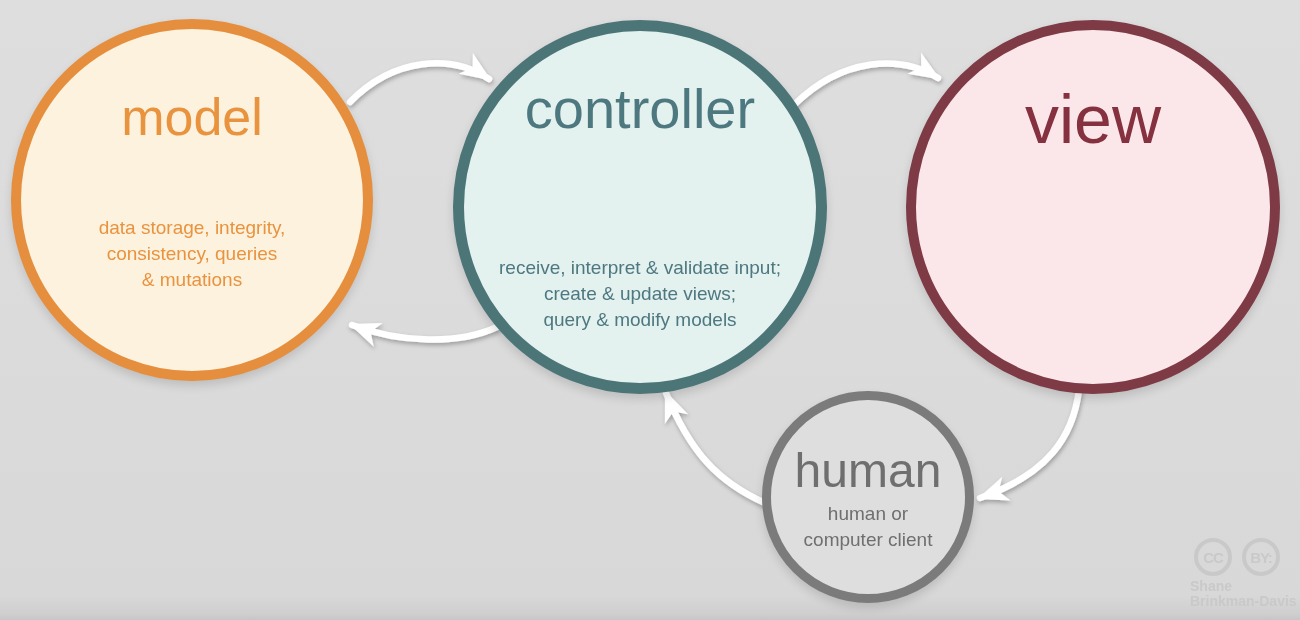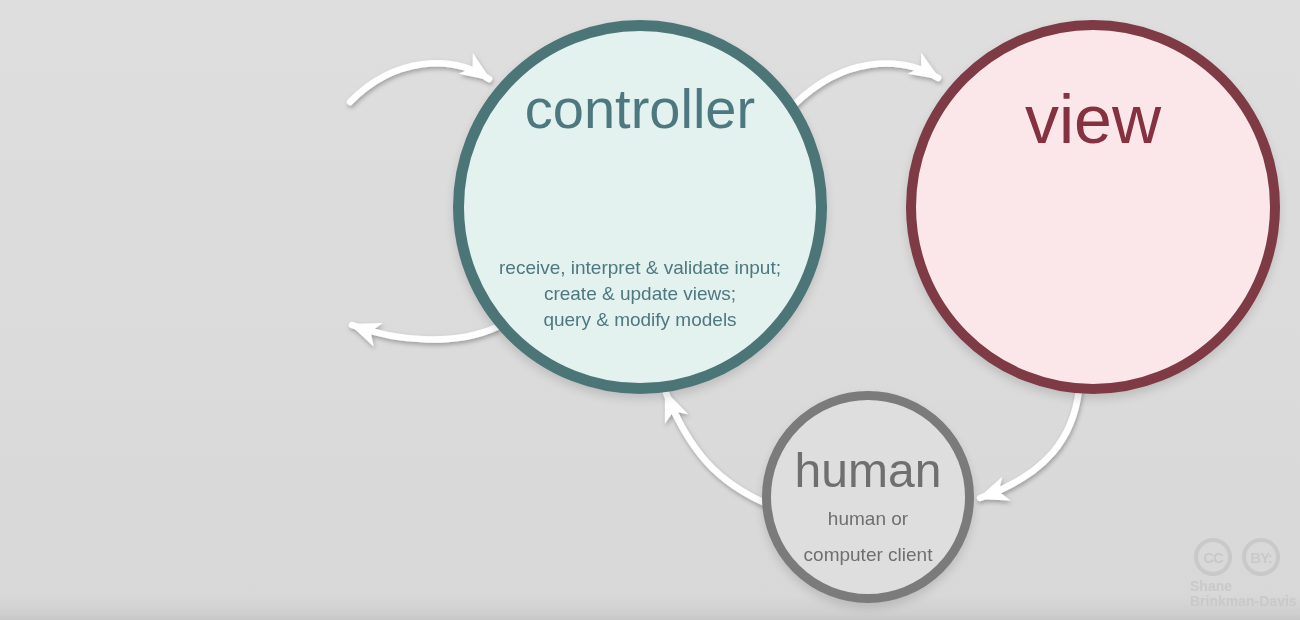--- a/index.html
+++ b/index.html
@@ -52,21 +52,21 @@
   #node-controller { left: 453px; top: 20px; width: 374px; height: 374px; border-width: 11px; }
   #node-controller .node-title { top: 50px; font-size: 56px; }
   #node-controller .node-desc  { top: 188px; margin-top: 36px; }
   
   #node-view    { left: 906px; top: 20px;  width: 374px; height: 374px; border-width: 10px; }
   #node-view .node-title { top: 55px; font-size: 68px; }
   #node-view .node-desc  { top: 200px; }
   
   #node-user    { left: 762px; top: 391px; width: 212px; height: 212px; border-width: 9px; }
   #node-user .node-title { top: 47px; font-size: 48px; }
-  #node-user .node-desc  { top: 101px; line-height: 36px; }
+  #node-user .node-desc  { top: 101px; line-height: 26px; }
 
   
   .credit {
     position: absolute;
     left: 1190px; top: 538px;
     width: 110px;
     color: #C9C9C9;
     user-select: none;
   }
   .cc-ring {
@@ -109,20 +109,26 @@
     </defs>
     <g filter="url(#arrow-shadow)" stroke="#FFFFFF" stroke-width="6.5" fill="none" stroke-linecap="round">
       <path marker-end="url(#arrowhead)" d="M350,102 C394,57 452,54 489,79"></path>
       <path marker-end="url(#arrowhead)" d="M795,104 C842,58 900,54 938,78"></path>
       <path marker-end="url(#arrowhead)" d="M497,327 C458,345 400,343 352,325"></path>
       <path marker-end="url(#arrowhead)" d="M1079,390 C1073,437 1048,474 980,498"></path>
       <path marker-end="url(#arrowhead)" d="M765,503 C718,482 690,452 666,393"></path>
     </g>
   </svg>
 
+  <div class="node" id="node-model" style="--border: #E58E3E; --fill: #FCF2DE; --text: #E9933E;">
+    <div class="node-title">model</div>
+    <div class="node-desc">data storage, integrity,
+consistency, queries
+&amp; mutations</div>
+  </div>
 
   <div class="node" id="node-controller" style="--border: #4C7578; --fill: #E3F1EF; --text: #4E7880;">
     <div class="node-title">controller</div>
     <div class="node-desc">receive, interpret &amp; validate input;
 create &amp; update views;
 query &amp; modify models</div>
   </div>
 
   <div class="node" id="node-view" style="--border: #7E3B46; --fill: #FBE7E9; --text: #86313F;">
     <div class="node-title">view</div>

